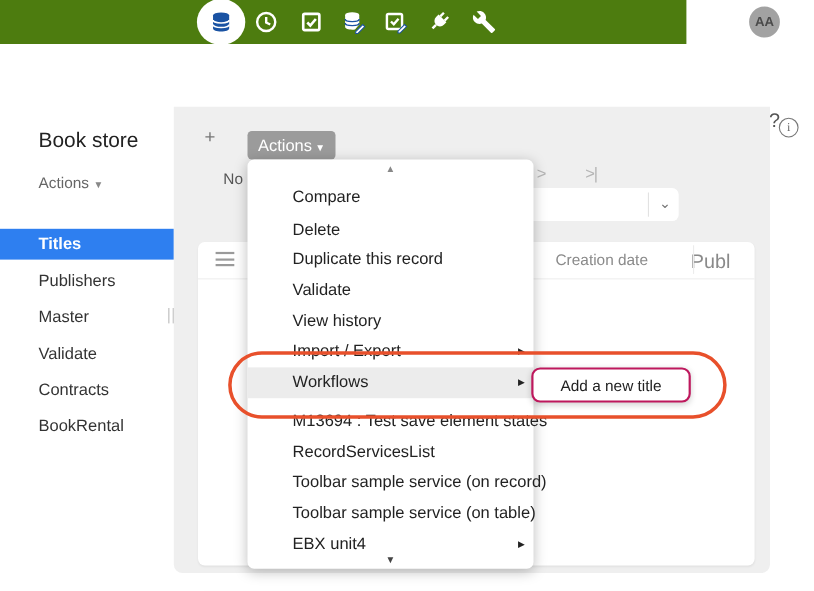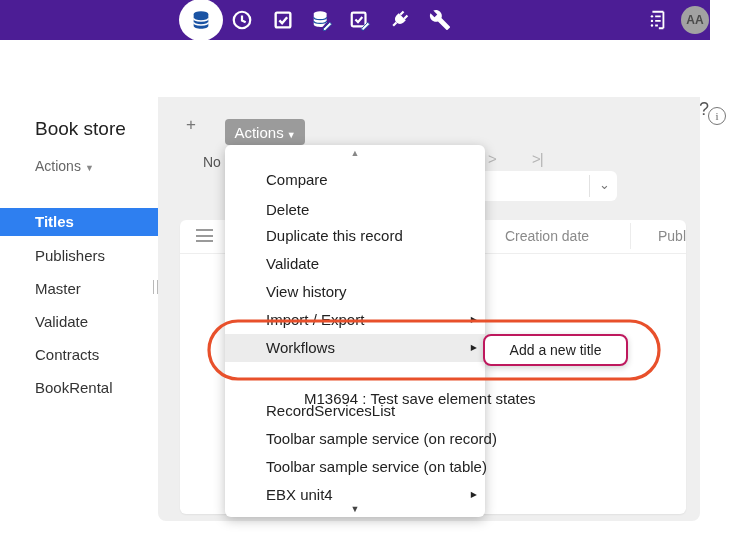--- a/index.html
+++ b/index.html
@@ -1,21 +1,21 @@
 <!DOCTYPE html>
 <html><head>
 <meta charset="utf-8">
 <style>
   * { margin:0; padding:0; box-sizing:border-box; }
   html,body { width:740px; height:537px; }
   body { font-family:"Liberation Sans", sans-serif; background:#fff; position:relative; overflow:hidden; }
   .screen { position:absolute; inset:0; width:740px; height:537px; background:#fff; }
 
   
-  .topbar { position:absolute; left:0; top:0; width:710px; height:40px; background:#4c1d95;padding-left:20px; }
+  .topbar { position:absolute; left:0; top:0; width:624px; height:40px; background:#4d7c0f;padding-left:20px; }
   .tb-icon { position:absolute; top:9px; width:22px; height:22px; color:#fff; cursor:pointer; }
   .tb-icon svg { width:22px; height:22px; display:block; }
   .tb-sel-bg { position:absolute; left:179px; top:-1px; width:44px; height:42px; background:#fff; border-radius:50%; }
   .tb-icon.i-db    { left:190px; color:#1a53a3; }
   .tb-icon.i-clock { left:231px; }
   .tb-icon.i-check { left:272px; }
   .tb-icon.i-dbp   { left:311px; }
   .tb-icon.i-clip  { left:349px; }
   .tb-icon.i-plug  { left:388px; }
   .tb-icon.i-wrench{ left:429px; }
@@ -60,36 +60,36 @@
   .searchbar { position:absolute; left:162px; top:74px; width:297px; height:30px; background:#fff;
                border-radius:6px; cursor:text; }
   .searchbar .sep { position:absolute; right:27px; top:4px; width:1px; height:22px; background:#e2e2e2; }
   .searchbar .chev { position:absolute; right:7px; top:6px; font-size:13px; color:#777; cursor:pointer; }
 
   .table-panel { position:absolute; left:22px; top:123px; width:506px; height:294px; background:#fff;
                  border-radius:6px; box-shadow:0 1px 2px rgba(0,0,0,.06); }
   .tp-menu { position:absolute; left:16px; top:9px; width:17px; height:14px; cursor:pointer; }
   .tp-menu div { height:2px; background:#9a9a9a; margin-bottom:3.5px; }
   .tp-col-creation { position:absolute; left:325px; top:8px; font-size:14px; color:#8a8a8a; cursor:pointer; }
-  .tp-col-publ { position:absolute; left:478px; top:8px; font-size:14px; color:#8a8a8a; cursor:pointer;text-align:center; }
+  .tp-col-publ { position:absolute; left:448px; top:8px; font-size:18px; color:#8a8a8a; cursor:pointer;text-align:center; }
   .tp-divider { position:absolute; left:450px; top:3px; width:1px; height:26px; background:#ececec; }
   .tp-headline { position:absolute; left:0; top:33px; width:506px; height:1px; background:#eee; }
 
   
   .menu { position:absolute; left:225px; top:145px; width:260px; height:372px; background:#fff;
           border-radius:6px; box-shadow:0 3px 12px rgba(0,0,0,.25); z-index:20; }
   .scroll-up { position:absolute; left:0; top:3px; width:260px; text-align:center; font-size:9px; color:#888; cursor:pointer; }
   .scroll-dn { position:absolute; left:0; bottom:3px; width:260px; text-align:center; font-size:9px; color:#444; cursor:pointer; }
   .mi { position:absolute; left:0; width:260px; height:28px; line-height:28px; padding-left:41px;
         font-size:15px; color:#222; cursor:pointer; white-space:nowrap; }
   .mi .sub-arrow { position:absolute; right:8px; top:0; font-size:8px; color:#222; }
   .mi.hl { background:#ececec; }
   .mi-0 { top:21px; }  .mi-1 { top:51px; }  .mi-2 { top:77px; }  .mi-3 { top:105px; }
   .mi-4 { top:133px; } .mi-5 { top:161px; } .mi-6 { top:189px; }
-  .mi-7 { top:240px;margin-left:38px; } .mi-8 { top:252px; } .mi-9 { top:280px; } .mi-10 { top:308px; } .mi-11 { top:336px; }
+  .mi-7 { top:224px; } .mi-8 { top:252px; } .mi-9 { top:280px; } .mi-10 { top:308px; } .mi-11 { top:336px; }
 
   
   .submenu { position:absolute; left:483px; top:334px; width:145px; height:32px; background:#fff;
              border:2px solid #be185d; border-radius:8px; box-shadow:0 2px 6px rgba(0,0,0,.18);
              display:flex; align-items:center; justify-content:center; font-size:14px; color:#222;
              cursor:pointer; z-index:21; }
 
   
   .annotation { position:absolute; left:203px; top:315px; z-index:30; pointer-events:none; }
 

